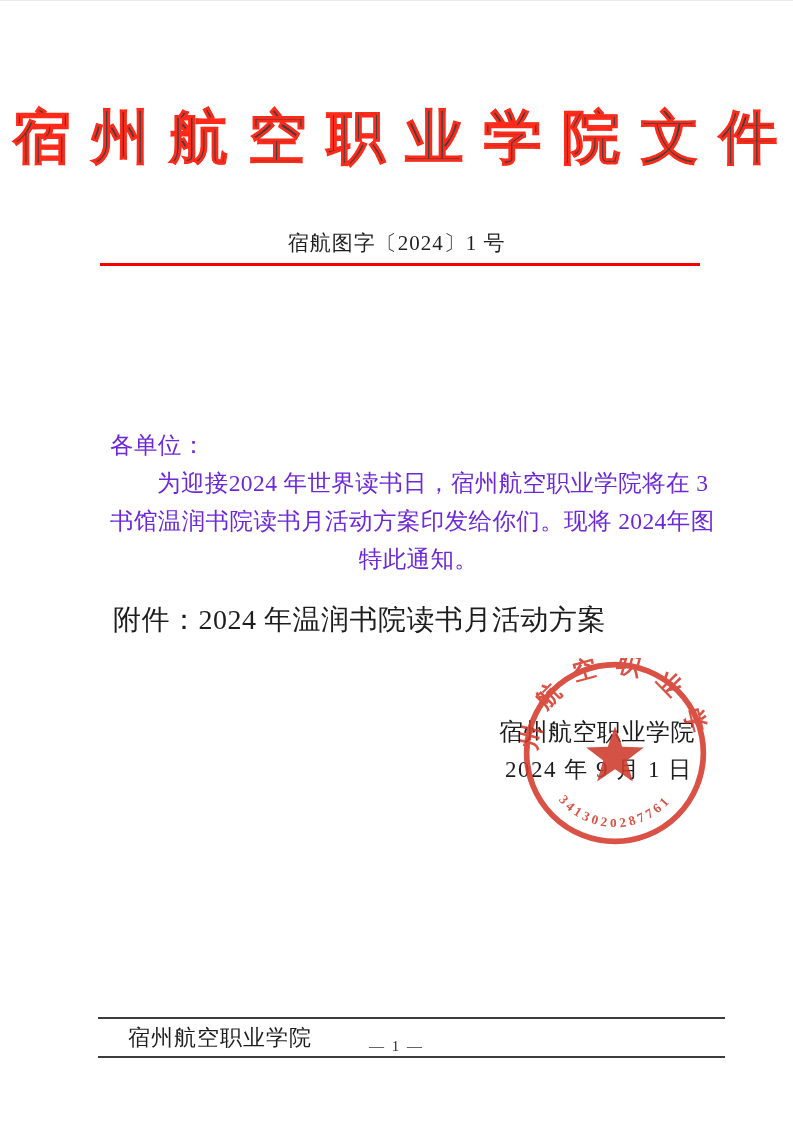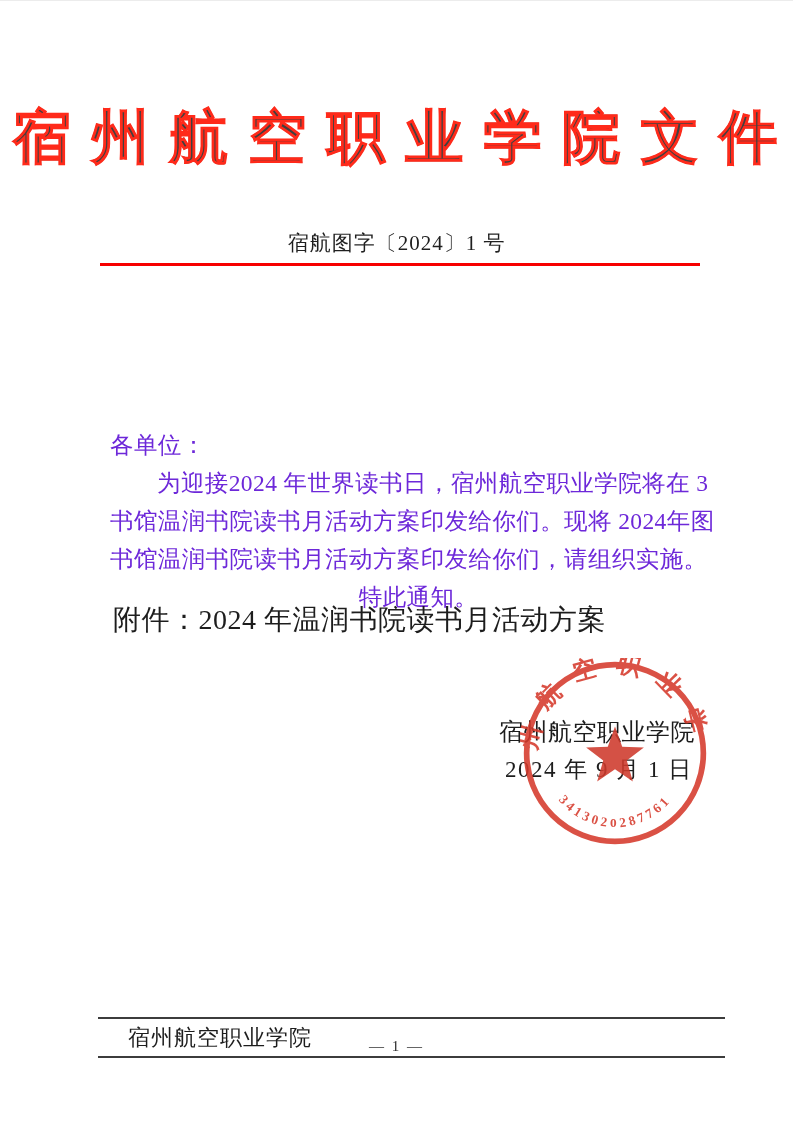--- a/index.html
+++ b/index.html
@@ -162,21 +162,20 @@
 
   <div class="doc-number">宿航图字〔2024〕1 号</div>
 
   <div class="red-divider"></div>
 
 
   <div class="body-block">
     <div class="body-line">各单位：</div>
     <div class="body-line indent">为迎接2024 年世界读书日，宿州航空职业学院将在 3</div>
     <div class="body-line">书馆温润书院读书月活动方案印发给你们。现将 2024年图</div>
-    <div class="body-line">书馆温润书院读书月活动方案印发给你们，请组织实施。</div>
     <div class="body-line indent">特此通知。</div>
   </div>
 
   <div class="attachment-line">附件：2024 年温润书院读书月活动方案</div>
 
   <div class="sig-org">宿州航空职业学院</div>
 
   <div class="sig-date">2024 年 9 月 1 日</div>
 
   <svg class="seal" viewBox="0 0 200 200" xmlns="http://www.w3.org/2000/svg">

